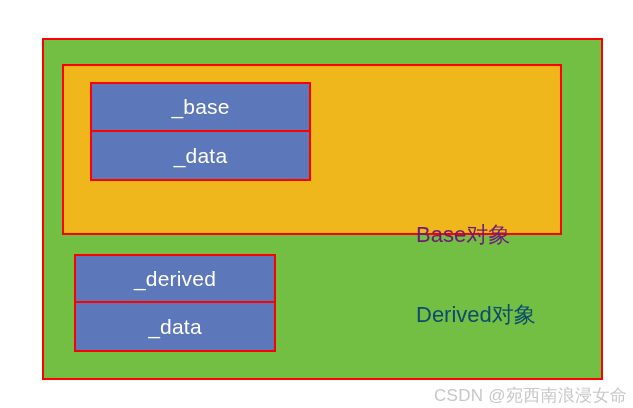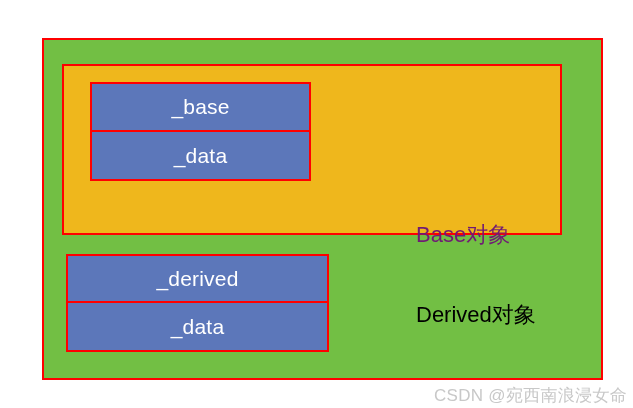--- a/index.html
+++ b/index.html
@@ -55,23 +55,23 @@
     border: 2px solid #FF0000;
     background: #5C77BA;
   }
   .member-stack.base-members {
     left: 26px;
     top: 16px;
     width: 221px;
     height: 99px;
   }
   .member-stack.derived-members {
-    left: 22px;
+    left: 30px;
     top: 214px;
-    width: 263px;
+    width: 202px;
     height: 98px;
   }
 
   .member-slot {
     box-sizing: border-box;
     width: 100%;
     height: 50%;
     background: #5C77BA;
     display: flex;
     align-items: center;
@@ -94,21 +94,21 @@
   }
   .caption-base {
     left: 352px;
     top: 134px;
     color: #701a75;
     margin-top: 24px;
   }
   .caption-derived {
     left: 372px;
     top: 264px;
-    color: #000000;
+    color: #0c4a6e;
   }
 
   
   .watermark {
     position: absolute;
     right: 6px;
     bottom: 4px;
     color: #C8C8C8;
     font-size: 17px;
     line-height: 1;

